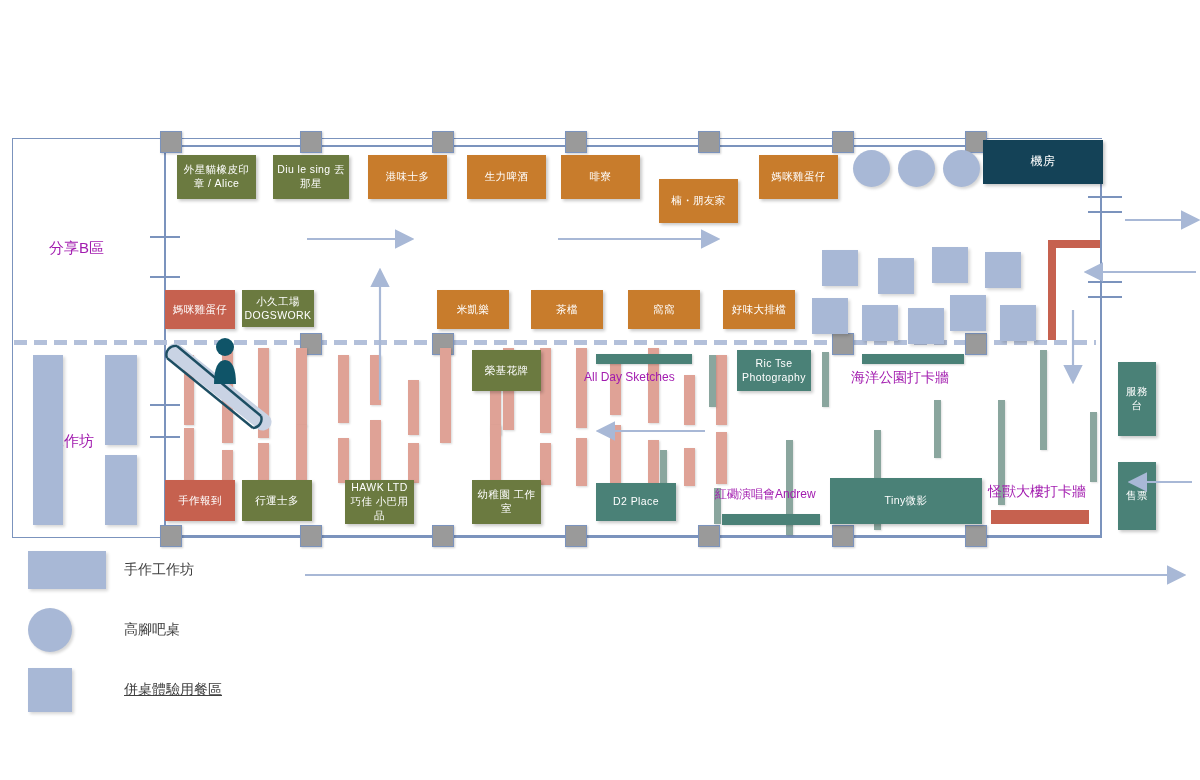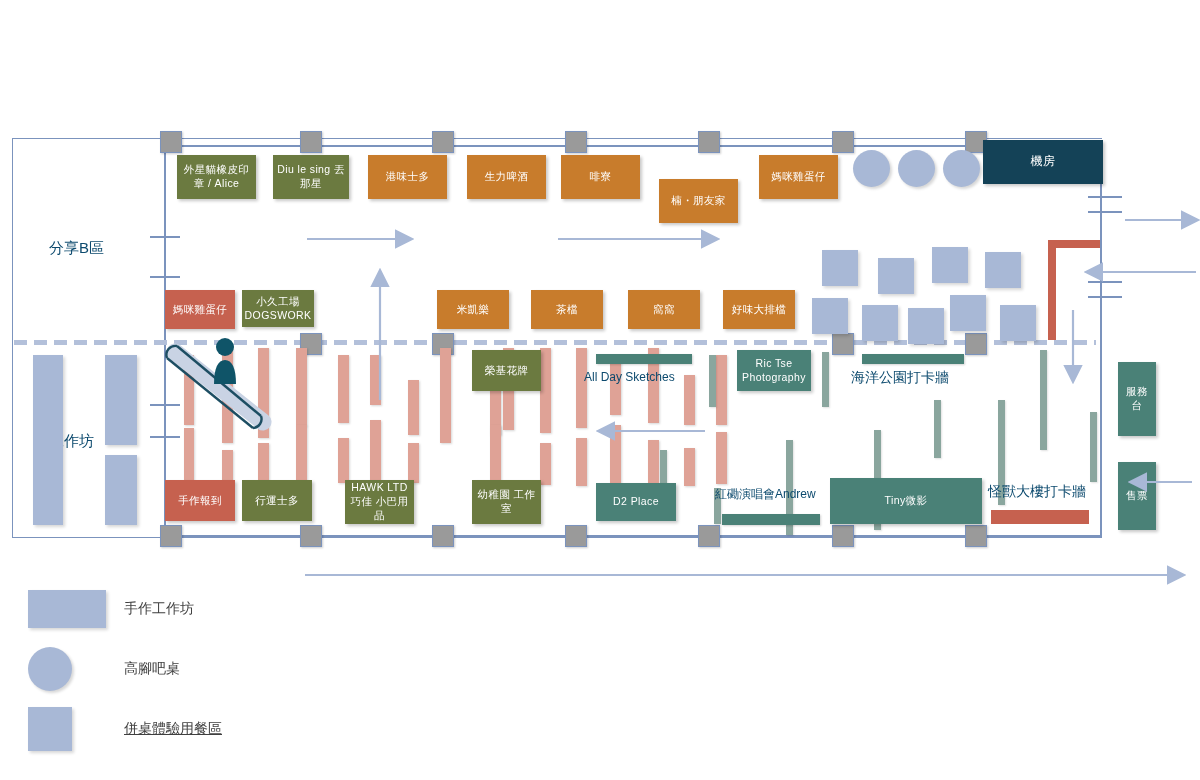--- a/index.html
+++ b/index.html
@@ -31,21 +31,21 @@
   .bar-sage{background:#8aa69e;box-shadow:1px 1px 2px rgba(0,0,0,.12);}
   .bar-thickred{background:#c6614f;}
 
   
   .tbl{background:#a8b8d6;box-shadow:2px 2px 3px rgba(0,0,0,.16);}
   .tbl.circle{border-radius:50%;}
   .workshop{background:#a8b8d6;box-shadow:2px 2px 3px rgba(0,0,0,.16);}
   .pillar{background:#9a9a9a;border:1.4px solid #7b93bd;box-shadow:1px 1px 2px rgba(0,0,0,.2);}
 
   
-  .txt{white-space:nowrap;color:#0c4a6e;}
+  .txt{white-space:nowrap;color:#a21caf;}
   .txt.s12{font-size:12px;}
   .txt.s13{font-size:14px;}
   .txt.s15{font-size:15px;}
 
   
   .dashed{height:5px;
     background-image:repeating-linear-gradient(to right,#b3c0da 0 13px,transparent 13px 20px);}
 
   
   #arrows{position:absolute;left:0;top:0;width:1200px;height:780px;pointer-events:none;}
@@ -288,21 +288,21 @@
       <line x1="380" y1="400" x2="380" y2="272"></line>
       <line x1="1073" y1="310" x2="1073" y2="380"></line>
       <line x1="705" y1="431" x2="600" y2="431"></line>
       <line x1="1125" y1="220" x2="1196" y2="220"></line>
       <line x1="1196" y1="272" x2="1088" y2="272"></line>
       <line x1="1192" y1="482" x2="1132" y2="482"></line>
       <line x1="305" y1="575" x2="1182" y2="575"></line>
     </g>
   </svg>
 
-  <div class="abs" style="left:28px;top:583px;width:320px;">
+  <div class="abs" style="left:28px;top:544px;width:320px;">
     <div class="legend-row" style="height:52px;">
       <div class="lg-rect"></div>
       <div class="legend-label">手作工作坊</div>
     </div>
     <div class="legend-row" style="height:52px;margin-top:8px;">
       <div class="lg-circle"></div>
       <div class="legend-label" style="margin-left:52px;">高腳吧桌</div>
     </div>
     <div class="legend-row" style="height:52px;margin-top:8px;">
       <div class="lg-square"></div>

